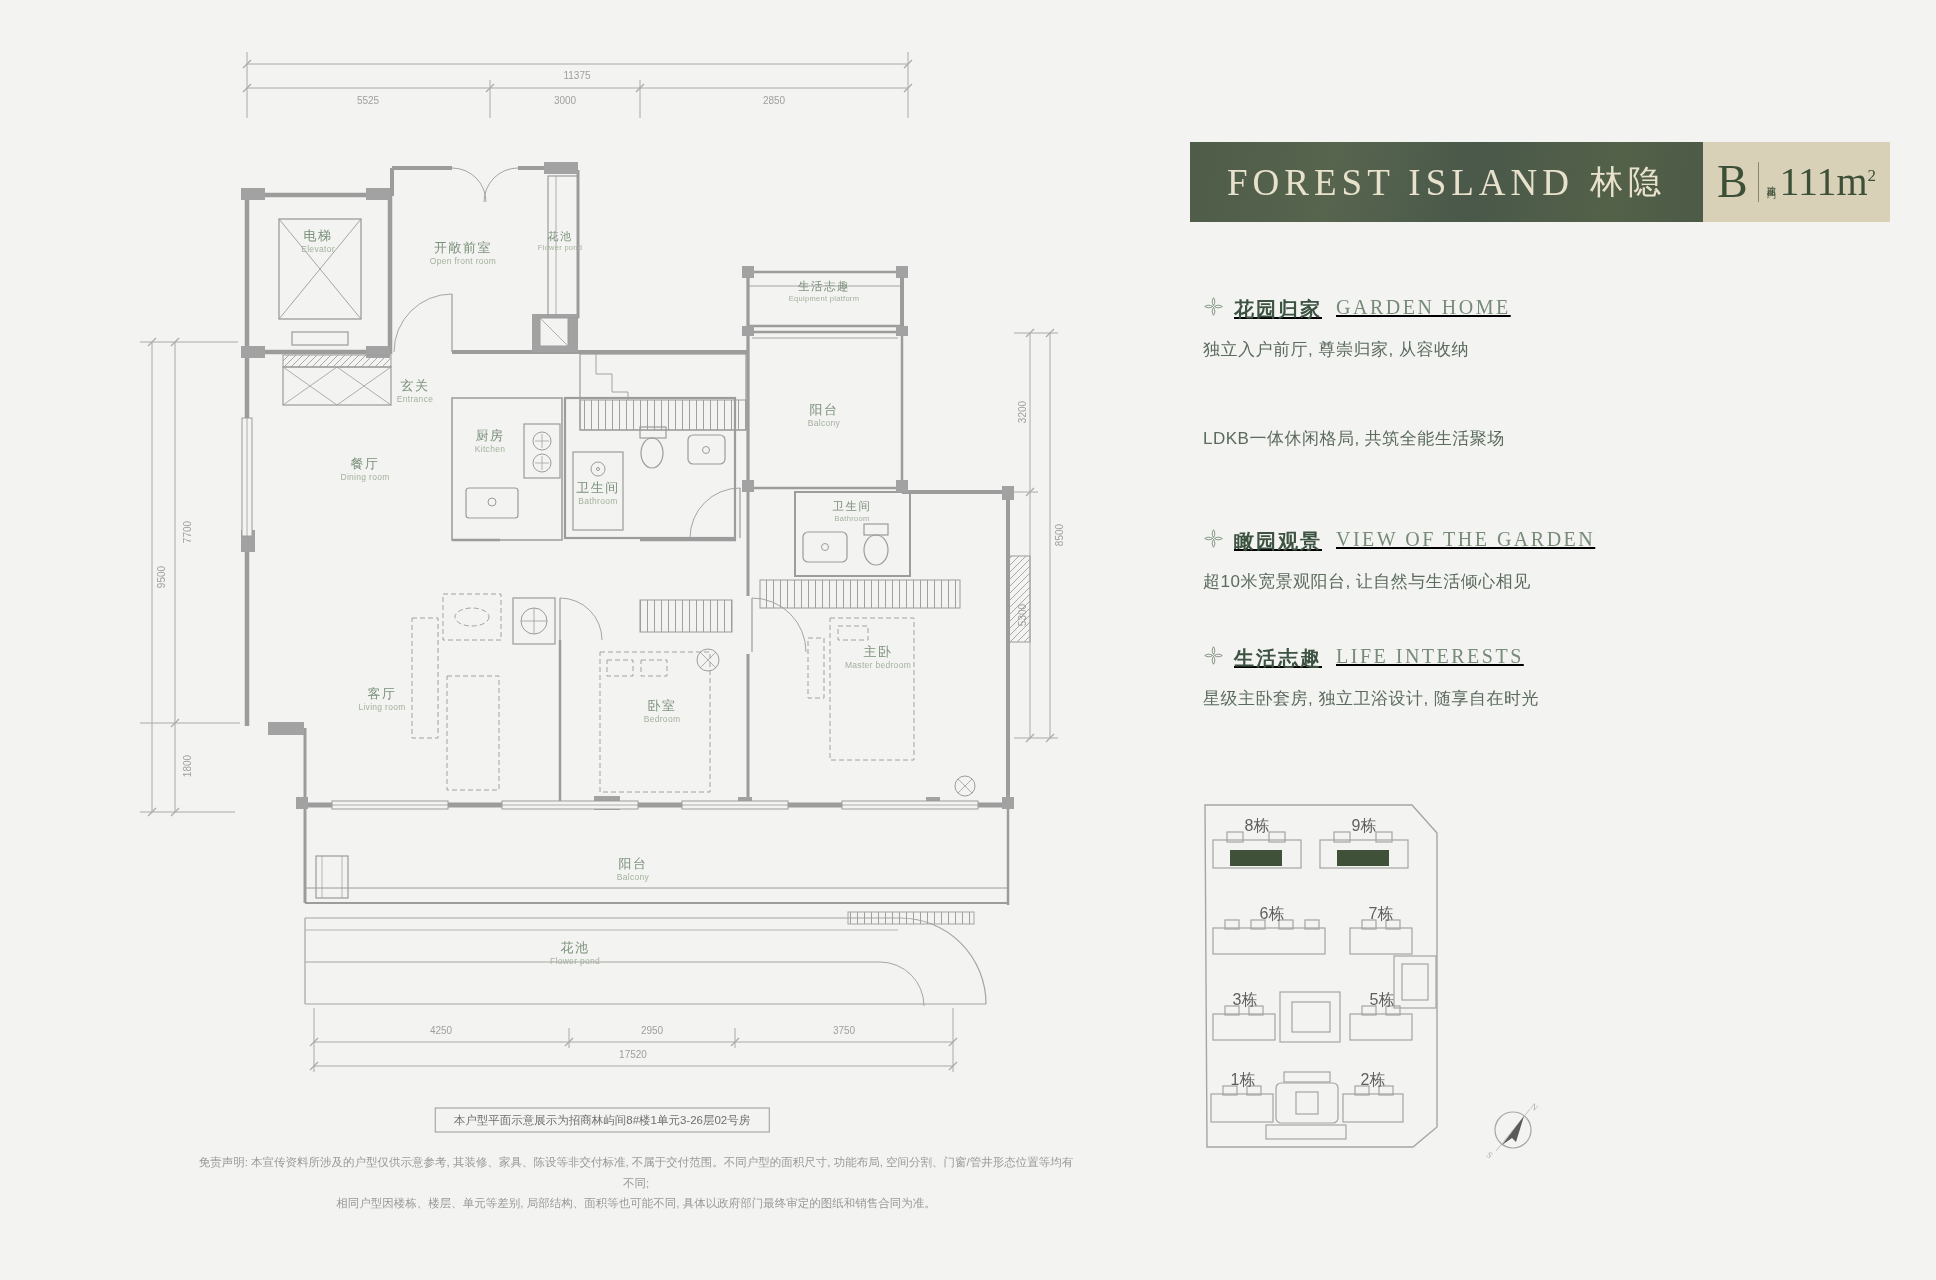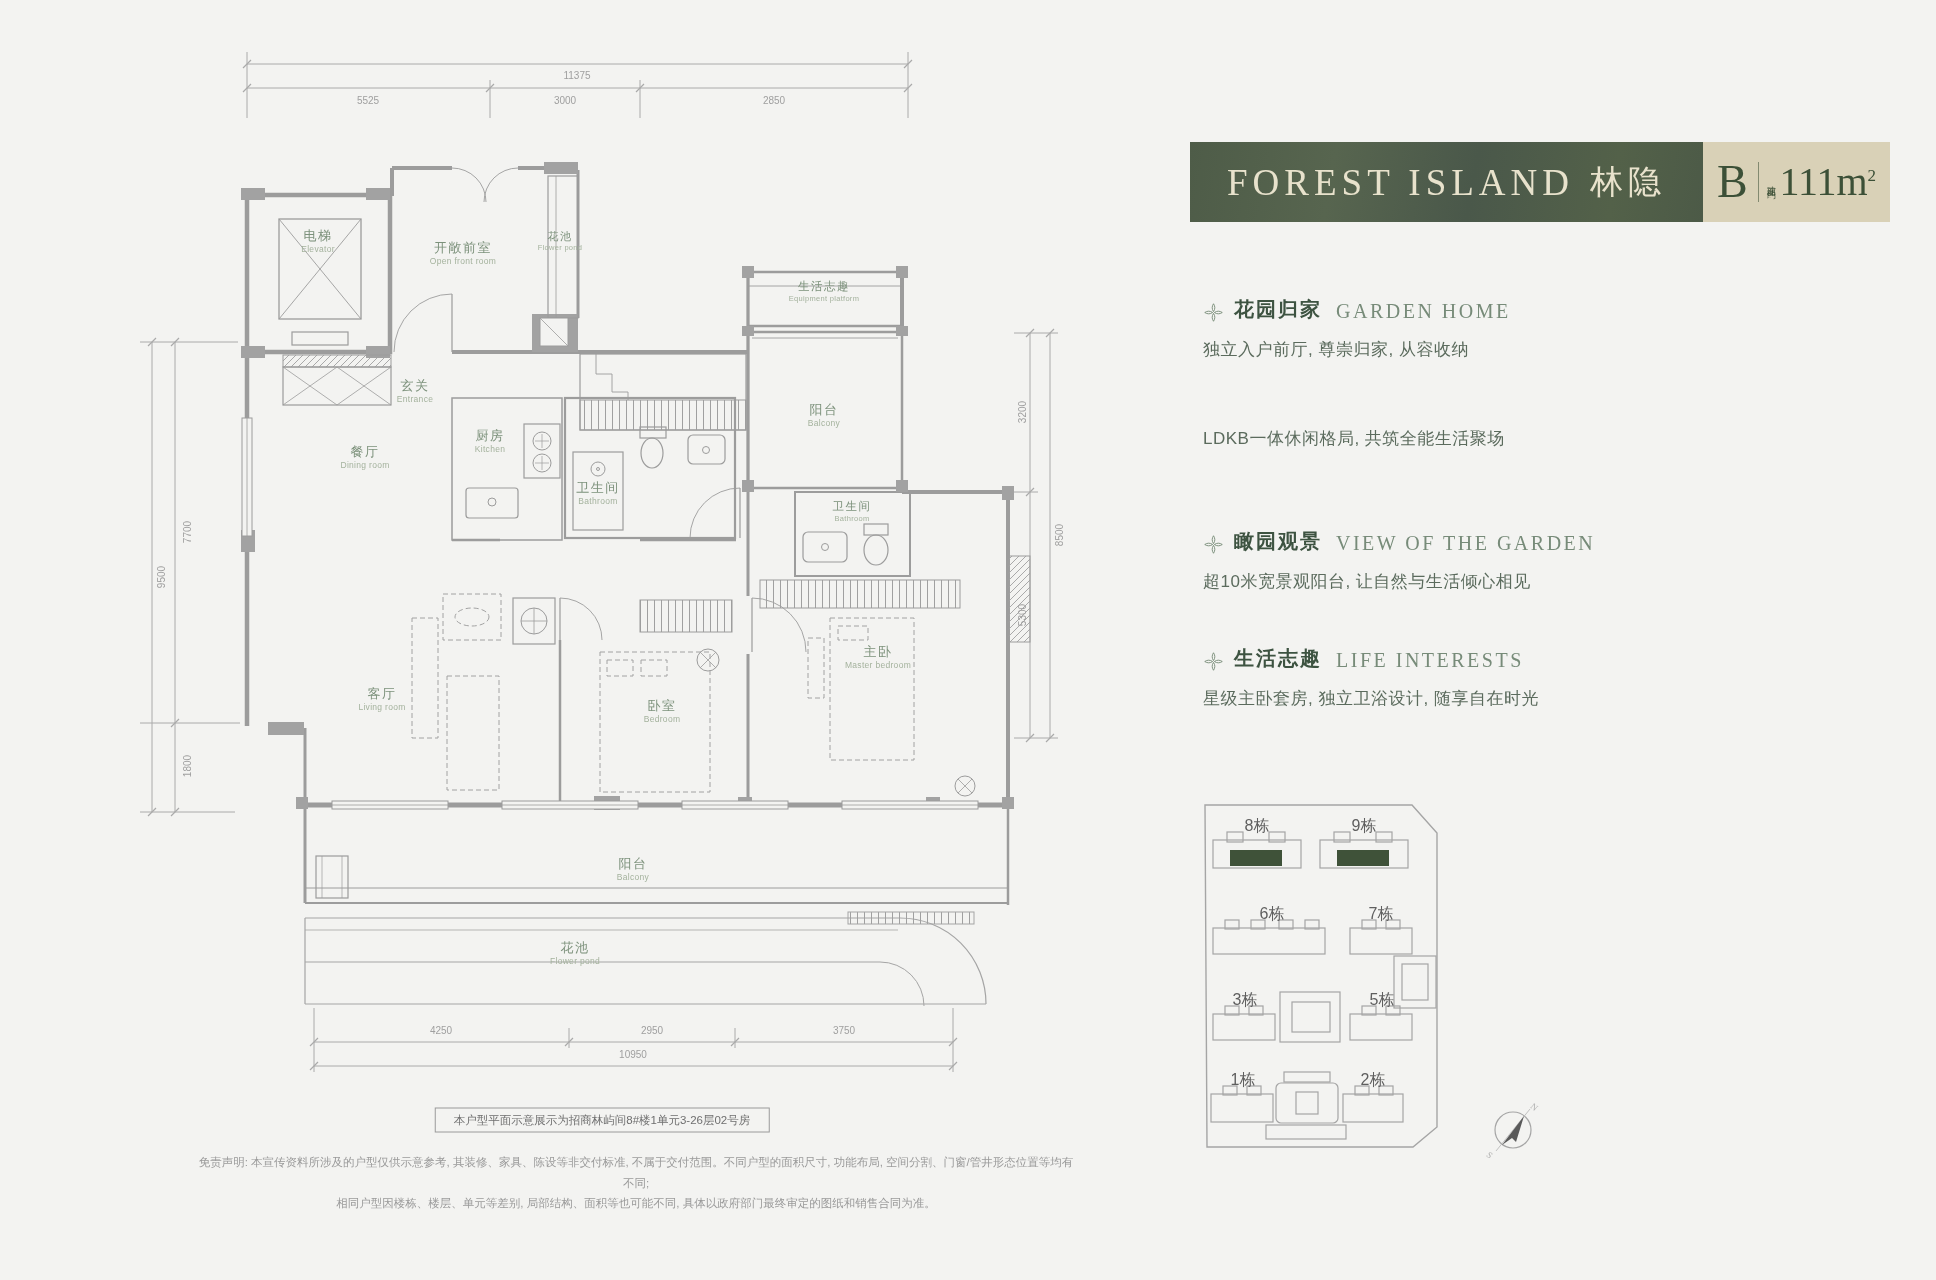--- a/index.html
+++ b/index.html
@@ -21,21 +21,21 @@
   .bt-cn{font-family:Liberation Mono, monospace;font-size:33px;color:#e8e2cc;letter-spacing:5px;}
   .banner-beige{position:absolute;left:1703px;top:142px;width:187px;height:80px;background:#d9d1b7;z-index:3;
     display:flex;align-items:center;justify-content:center;color:#3c5037;}
   .unit-b{font-family:"Liberation Serif",serif;font-size:46px;line-height:1;}
   .vdiv{width:1px;height:40px;background:#3c5037;opacity:.55;margin:0 7px 0 10px;}
   .area-label{writing-mode:vertical-rl;font-size:9px;letter-spacing:2px;line-height:1.1;margin-right:4px;}
   .area-val{font-family:"Liberation Serif",serif;font-size:40px;line-height:1;}
   .area-val sup{font-size:17px;}
   
   .feat{position:absolute;left:1203px;width:660px;z-index:3;}
-  .feat-head{display:flex;align-items:flex-end;}
+  .feat-head{display:flex;align-items:flex-start;text-decoration:underline;}
   .feat-icon{width:21px;height:21px;margin-right:10px;flex:none;}
   .feat-cn{font-size:20px;color:#3d5341;font-weight:700;letter-spacing:2px;font-family:"Liberation Serif",serif;}
   .feat-en{font-size:20px;color:#778b79;letter-spacing:2.5px;margin-left:14px;font-family:"Liberation Serif",serif;}
   .feat-desc{margin-top:15px;font-size:17px;color:#5b6b5d;letter-spacing:.5px;}
   
   .note{position:absolute;left:602px;top:1120px;transform:translate(-50%,-50%);border:1px solid #9a9a9a;
     padding:4px 18px;font-size:11.5px;color:#6f6f6f;white-space:nowrap;z-index:3;}
   .disc{position:absolute;left:196px;top:1152px;width:880px;text-align:center;font-size:11.5px;color:#9a9a9a;line-height:1.8;z-index:3;}
   
   .bl{position:absolute;font-size:16px;color:#5f5f5f;transform:translate(-50%,-50%);z-index:3;white-space:nowrap;}
@@ -293,21 +293,21 @@
       <div class="re" style="font-size:7.5px">Flower pond</div>
     </div>
   <div class="rl" style="left:415px;top:378px">
     <div class="rc">玄关</div>
       <div class="re">Entrance</div>
     </div>
   <div class="rl" style="left:490px;top:428px">
     <div class="rc">厨房</div>
       <div class="re">Kitchen</div>
     </div>
-  <div class="rl" style="left:365px;top:444px">
+  <div class="rl" style="left:365px;top:456px">
     <div class="rc">餐厅</div>
       <div class="re">Dining room</div>
     </div>
   <div class="rl" style="left:598px;top:480px">
     <div class="rc">卫生间</div>
       <div class="re">Bathroom</div>
     </div>
   <div class="rl" style="left:824px;top:280px">
     <div class="rc" style="font-size:11.5px">生活志趣</div>
       <div class="re" style="font-size:7.5px">Equipment platform</div>
@@ -347,21 +347,21 @@
   <span class="dim" style="left:774px;top:100px">2850</span>
   <span class="dim dimv" style="left:161px;top:577px">9500</span>
   <span class="dim dimv" style="left:187px;top:532px">7700</span>
   <span class="dim dimv" style="left:187px;top:766px">1800</span>
   <span class="dim dimv" style="left:1022px;top:412px">3200</span>
   <span class="dim dimv" style="left:1022px;top:615px">5300</span>
   <span class="dim dimv" style="left:1059px;top:535px">8500</span>
   <span class="dim" style="left:441px;top:1030px">4250</span>
   <span class="dim" style="left:652px;top:1030px">2950</span>
   <span class="dim" style="left:844px;top:1030px">3750</span>
-  <span class="dim" style="left:633px;top:1054px">10950</span>
+  <span class="dim" style="left:633px;top:1054px">17520</span>
 
   <div class="banner-green">
     <span class="bt-en">FOREST ISLAND</span>
     <span class="bt-cn">林隐</span>
   </div>
   <div class="banner-beige">
     <span class="unit-b">B</span>
     <span class="vdiv"></span>
     <span class="area-label">建面约</span>
     <span class="area-val"><span>111m</span><sup>2</sup></span>

